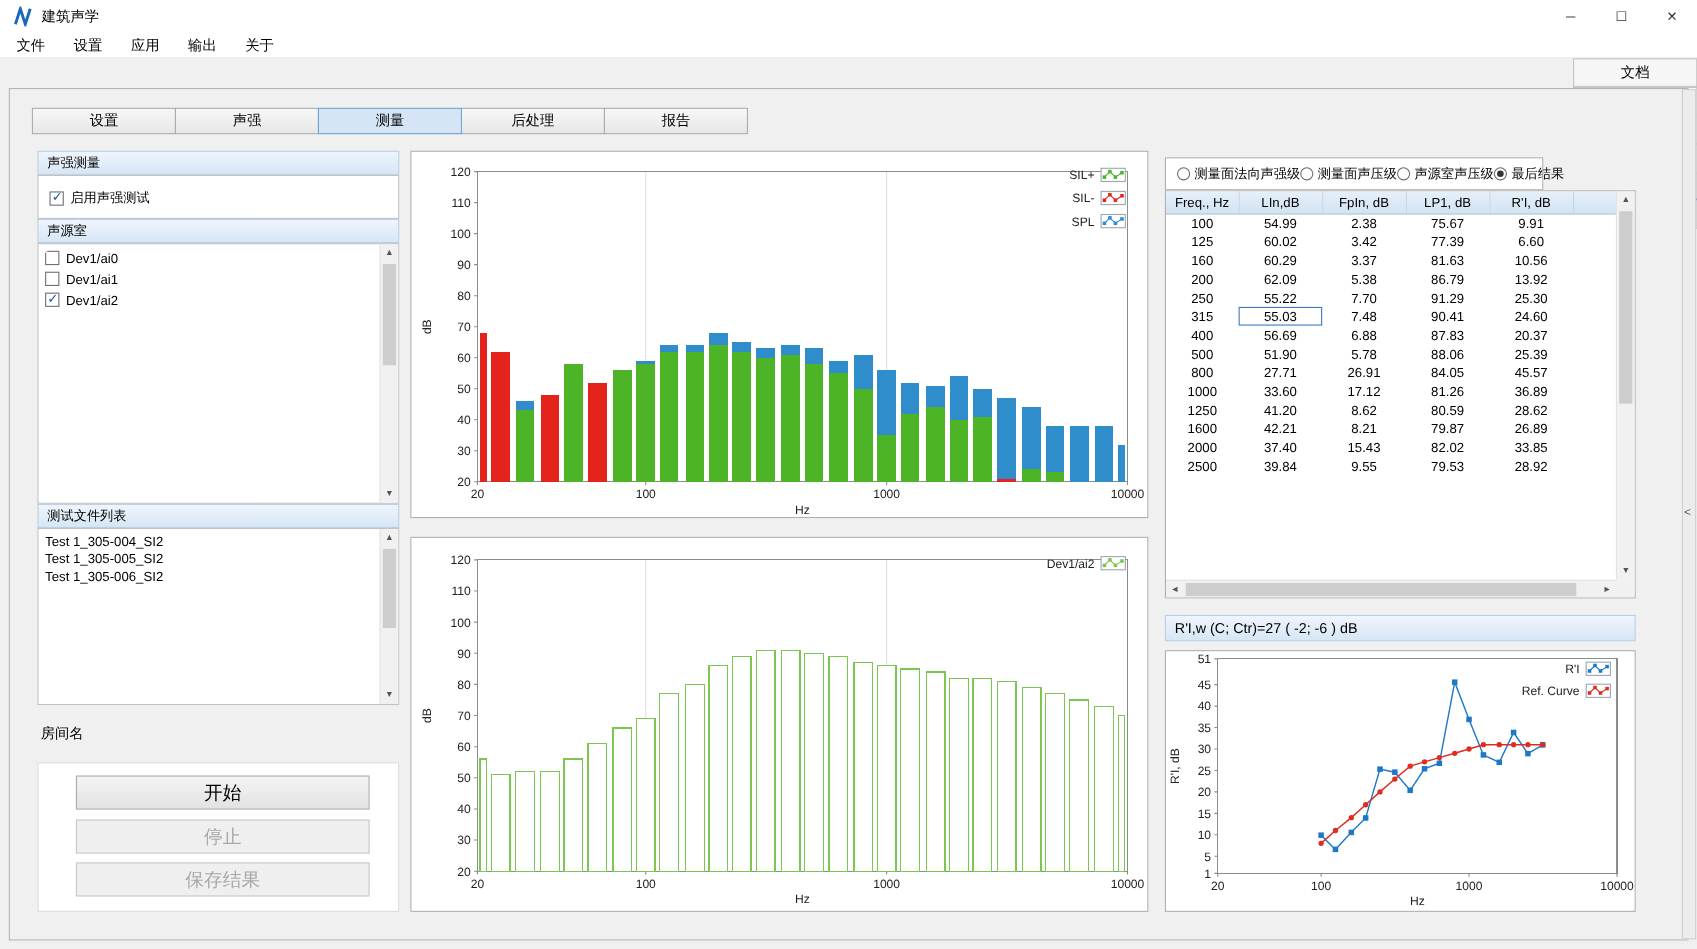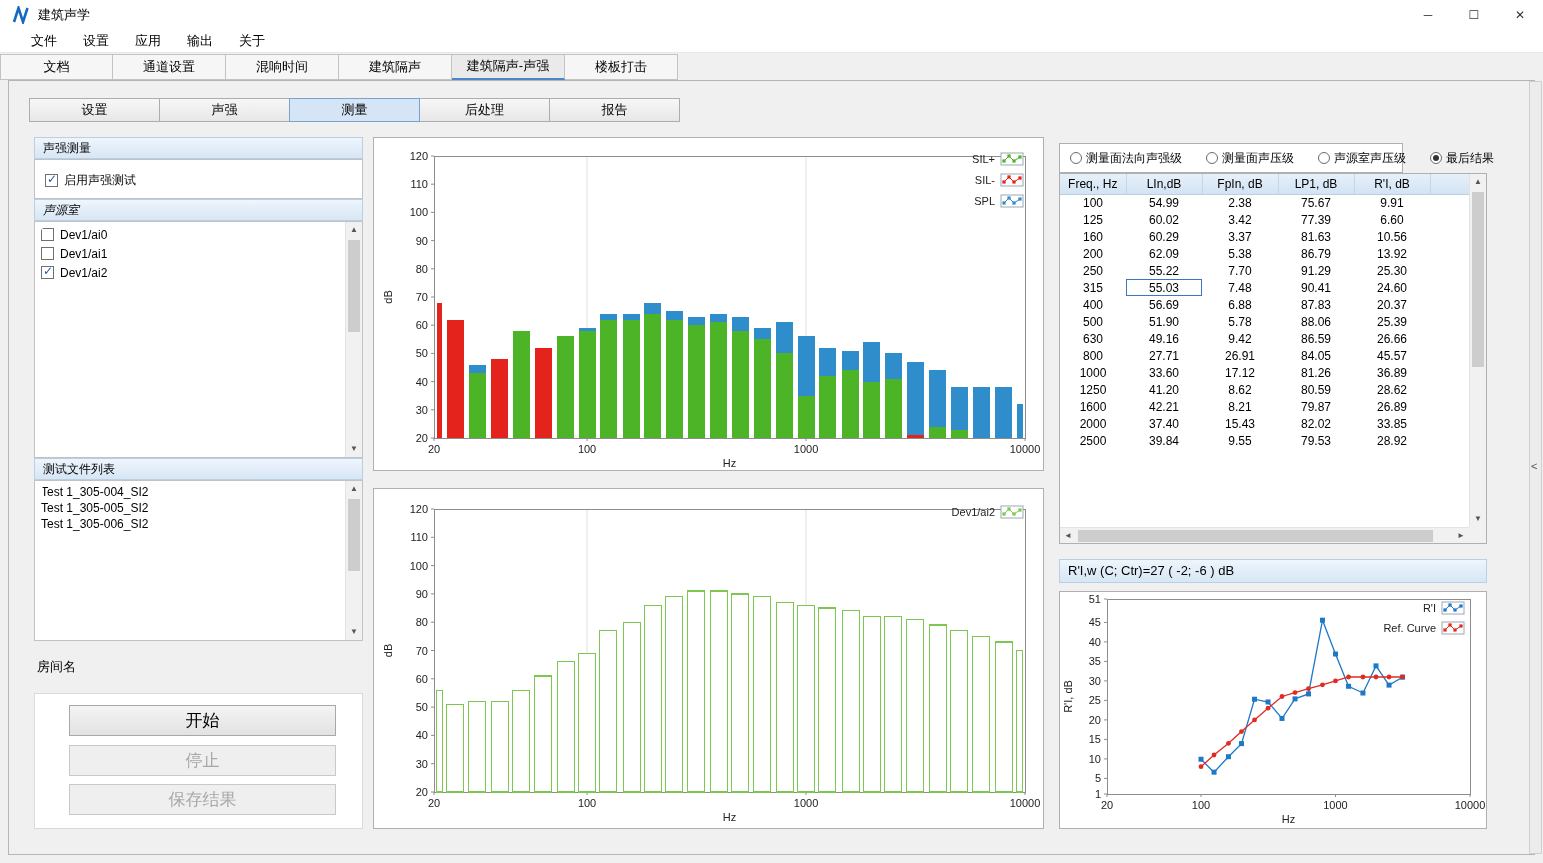--- a/index.html
+++ b/index.html
@@ -7,23 +7,23 @@
   body {
     position:relative; background:#f0f0f0; overflow:hidden;
     font-family:"Liberation Sans","DejaVu Sans",sans-serif; font-size:13px; color:#000;
   }
   
   .titlebar { position:absolute; left:0; top:0; width:100%; height:30px; background:#ffffff; display:flex; align-items:center; }
   .appicon { margin-left:12px; width:18px; height:18px; flex:none; }
   .apptitle { margin-left:8px; font-size:13px; }
   .wincontrols { margin-left:auto; display:flex; height:100%; }
   .winbtn { width:46px; height:100%; display:flex; align-items:center; justify-content:center; font-size:12px; color:#333; }
-  .menubar { position:absolute; left:0; top:30px; width:100%; height:23px; background:#ffffff; display:flex; align-items:center; padding-left:18px; border-bottom:1px solid #e8e8e8; }
+  .menubar { position:absolute; left:0; top:30px; width:100%; height:23px; background:#ffffff; display:flex; align-items:center; padding-left:2px; border-bottom:1px solid #e8e8e8; }
   .menuitem { padding:0 13px; height:100%; display:flex; align-items:center; font-size:13px; }
-  .maintabs { position:absolute; left:0; top:53px; width:100%; height:27px; background:#f0f0f0; display:flex; align-items:flex-end; }
+  .maintabs { position:absolute; left:0; top:53px; width:100%; height:27px; background:#f0f0f0; display:flex; align-items:flex-end;flex-direction:column; }
   .maintab { width:113px; height:26px; line-height:24px; text-align:center; font-size:13px; background:#f6f6f6; border:1px solid #c3c3c3; border-left:none; }
   .maintab:first-child { border-left:1px solid #c3c3c3; }
   .maintab.active { background:#eaeaea; border-bottom:2px solid #4a86c8; line-height:22px; }
   .content { position:absolute; left:8px; top:80px; width:1527px; height:775px; background:#f0f0f0; border:1px solid #b5b5b5; }
   .collapsestrip { position:absolute; left:1529px; top:81px; width:13px; height:773px; background:#ececec; border:1px solid #cfcfcf; }
   .collapsestrip span { position:absolute; left:1px; top:50%; margin-top:-8px; font-size:11px; color:#555; }
   
   .subtabs { position:absolute; left:21px; top:17px; display:flex; }
   .subtab { width:131px; height:24px; line-height:22px; text-align:center; font-size:13px; background:linear-gradient(#f7f7f7,#e7e7e7); border:1px solid #adadad; margin-left:-1px; }
   .subtab.active { background:#d5e5f5; border-color:#76a3d1; z-index:2; }
@@ -46,21 +46,21 @@
   .roominput { position:absolute; left:76px; top:572px; width:278px; height:24px; border:1px solid #848484; background:#fff; text-align:center; font-size:13px; font-family:inherit; }
   .btnpanel { position:absolute; left:25px; top:612px; width:329px; height:136px; background:#ffffff; border:1px solid #dadada; }
   .pbtn { position:absolute; left:34px; width:267px; height:31px; text-align:center; line-height:29px; font-size:17px; background:linear-gradient(#f4f4f4,#e2e2e2); border:1px solid #a8a8a8; }
   .pbtn.disabled { color:#a8a8a8; background:#efefef; border-color:#c9c9c9; }
   
   .chartbox { position:absolute; background:#ffffff; border:1px solid #b0b0b0; }
   #chart1 { left:364px; top:56px; width:671px; height:334px; }
   #chart2 { left:364px; top:407px; width:671px; height:341px; }
   #chart3 { left:1050px; top:510px; width:428px; height:238px; }
   
-  .radiorow { position:absolute; left:1050px; top:62px; width:344px; height:30px; background:#fff; border:1px solid #b0b0b0; display:flex; align-items:center; justify-content:space-between; padding:0 8px 0 10px;gap:24px; }
+  .radiorow { position:absolute; left:1050px; top:62px; width:344px; height:30px; background:#fff; border:1px solid #b0b0b0; display:flex; align-items:center; justify-content:space-between; padding:0 8px 0 10px; }
   .radio { display:flex; align-items:center; gap:4px; font-size:12px; white-space:nowrap; }
   .rdot { width:12px; height:12px; border:1px solid #6a6a6a; border-radius:50%; background:#fff; position:relative; flex:none; }
   .rdot.sel::after { content:''; position:absolute; left:2px; top:2px; width:6px; height:6px; border-radius:50%; background:#333; }
   .tablewrap { position:absolute; left:1050px; top:92px; width:428px; height:371px; background:#fff; border:1px solid #b0b0b0; }
   table.res { border-collapse:collapse; table-layout:fixed; width:410px; font-size:12px; }
   table.res th { height:20px; background:linear-gradient(#e6f0fa,#d2e3f3); border-right:1px solid #c5d6e8; border-bottom:1px solid #b9cfe4; font-weight:normal; text-align:center; }
   table.res td { height:17px; text-align:center; }
   td.selcell { outline:1px solid #3b78c3; outline-offset:-1px; }
   .tcorner { position:absolute; right:0; bottom:0; width:17px; height:16px; background:#f1f1f1; }
   .resultbar { position:absolute; left:1050px; top:478px; width:428px; height:24px; background:linear-gradient(#eef5fc,#d7e6f5); border:1px solid #b9cfe4; font-size:13px; line-height:22px; padding-left:8px; }
@@ -113,21 +113,21 @@
     <span>声强测量</span>
   </div>
   <div class="panelbox" style="top:78px;height:40px;">
     <div class="cbrow" style="margin-top:11px;padding-left:10px;">
       <span class="checkbox checked">
         <span class="check">✓</span>
       </span>
       <span>启用声强测试</span>
     </div>
   </div>
-  <div class="grouphdr" style="top:118px;font-style:italic;">
+  <div class="grouphdr" style="top:118px;">
     <span>声源室</span>
   </div>
   <div class="panelbox" style="top:140px;height:237px;">
     <div class="listitems" id="channel-items">
         <div class="cbrow">
           <span class="checkbox"></span>
           <span>Dev1/ai0</span>
         </div>
         <div class="cbrow">
           <span class="checkbox"></span>
@@ -450,28 +450,20 @@
           </tr>
           <tr>
             <td>500</td>
             <td>51.90</td>
             <td>5.78</td>
             <td>88.06</td>
             <td>25.39</td>
             <td></td>
           </tr>
           <tr>
-            <td>630</td>
-            <td>49.16</td>
-            <td>9.42</td>
-            <td>86.59</td>
-            <td>26.66</td>
-            <td></td>
-          </tr>
-          <tr>
             <td>800</td>
             <td>27.71</td>
             <td>26.91</td>
             <td>84.05</td>
             <td>45.57</td>
             <td></td>
           </tr>
           <tr>
             <td>1000</td>
             <td>33.60</td>

